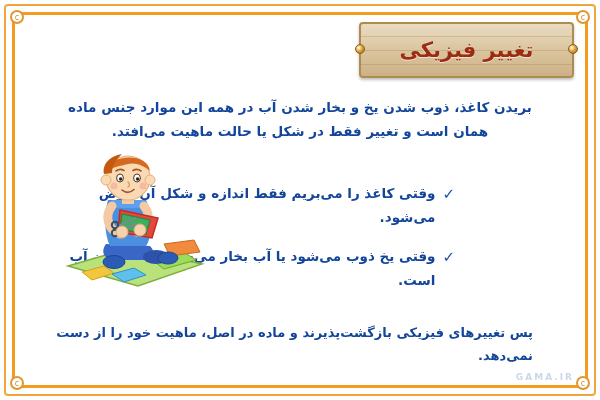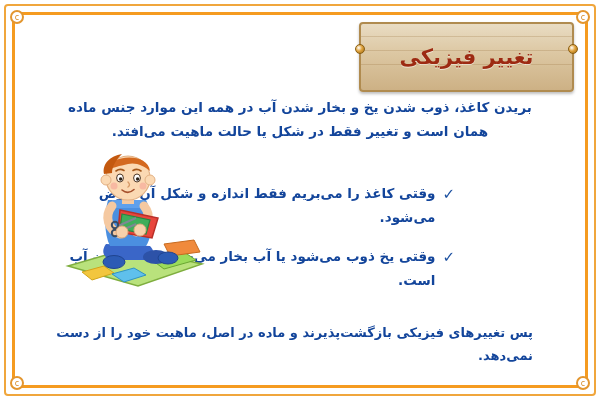--- a/index.html
+++ b/index.html
@@ -54,21 +54,21 @@
   .corner.tr { right: 10px; top: 10px; }
   .corner.bl { left: 10px;  bottom: 10px; }
   .corner.br { right: 10px; bottom: 10px; }
 
   
   .title-wrap {
     position: absolute;
     right: 26px;
     top: 22px;
     width: 215px;
-    height: 70px;
+    height: 56px;
   }
   .plaque {
     position: absolute;
     inset: 0;
     background: linear-gradient(180deg,#e9dcc3 0%, #dcc7a2 45%, #cdb185 100%);
     border: 2px solid #b08b4f;
     border-radius: 4px;
     box-shadow: 0 2px 3px rgba(0,0,0,.25);
     box-sizing: border-box;
   }
@@ -279,15 +279,16 @@
 
       <path d="M68,42 q3,3 0,5" stroke="#d79a68" stroke-width="1.4" fill="none" stroke-linecap="round"></path>
       <path d="M62,50 q6,5 12,-0.5" stroke="#a6502c" stroke-width="1.6" fill="none" stroke-linecap="round"></path>
 
       <circle cx="54" cy="46" r="3.5" fill="#f6a79a" opacity=".65"></circle>
       <circle cx="83" cy="46" r="3.5" fill="#f6a79a" opacity=".65"></circle>
     </svg>
   </div>
 
   <div class="watermark">
+    <span class="sub">GAMA.IR</span>
   </div>
 
 </div>
 
 </body></html>

